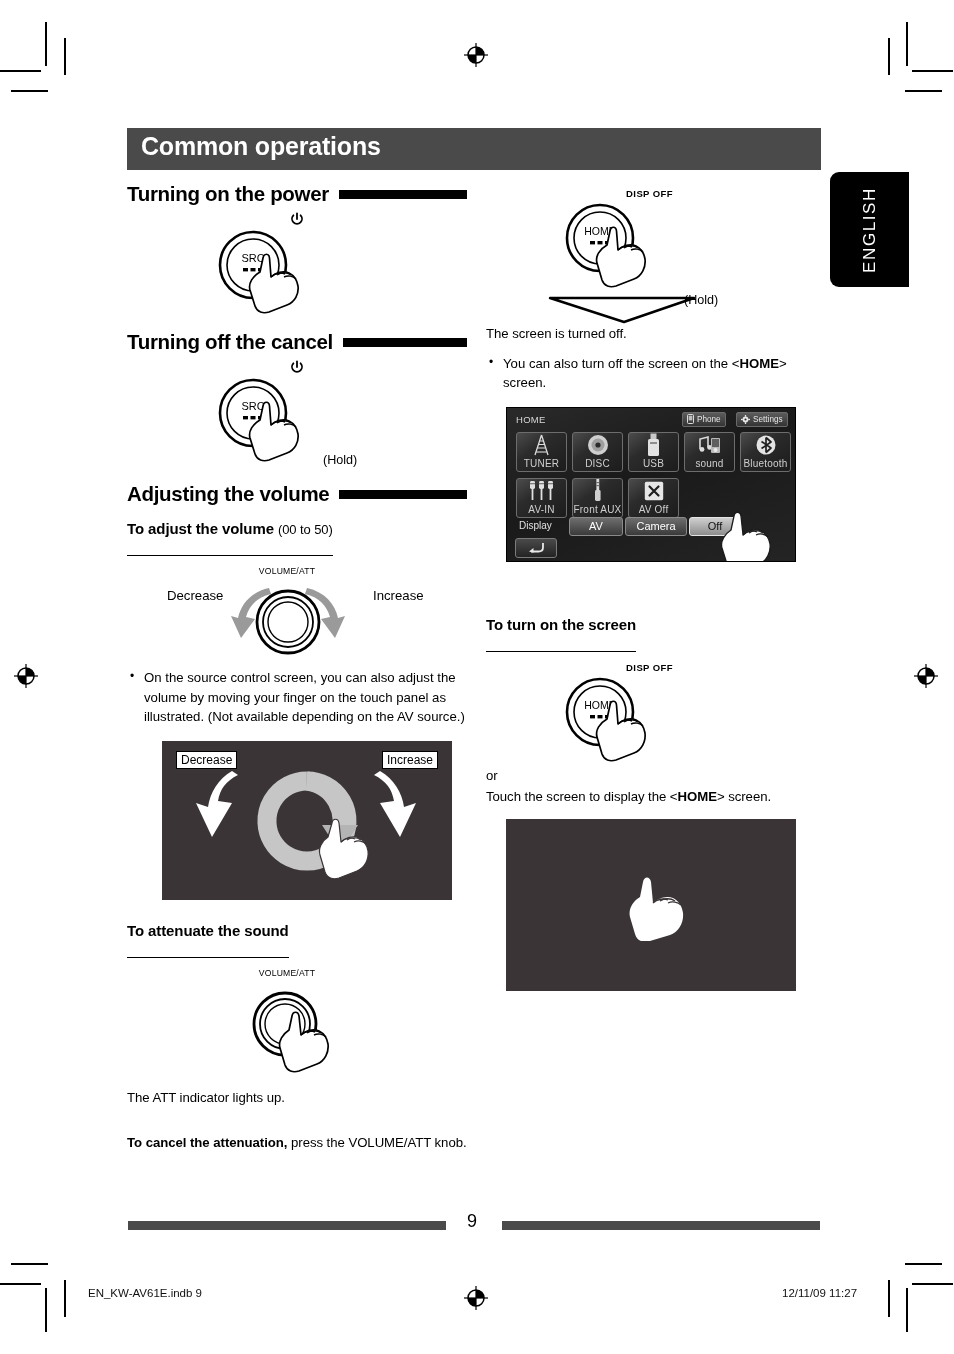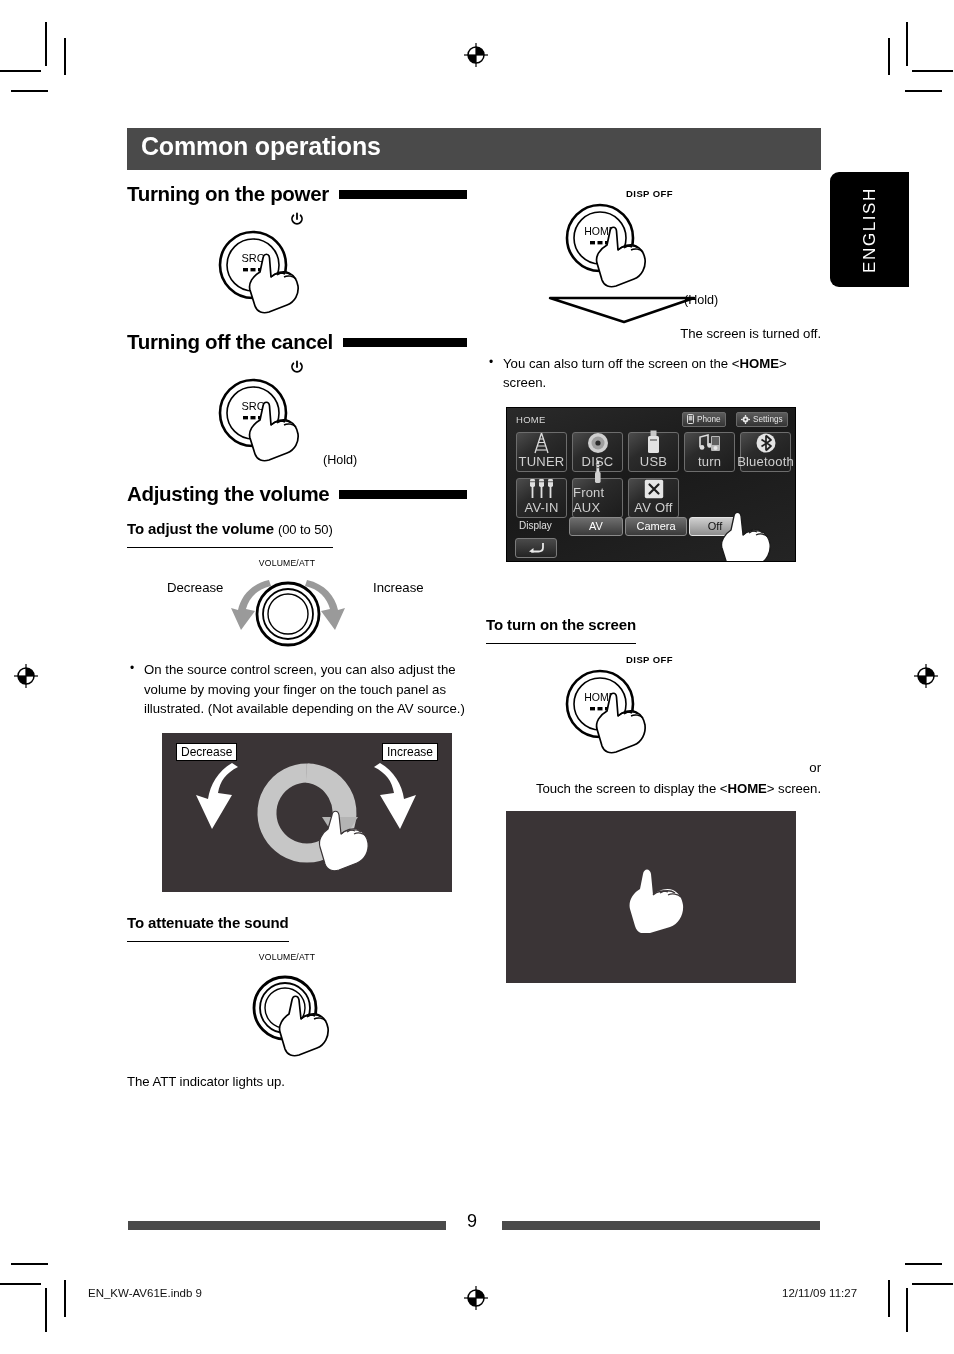--- a/index.html
+++ b/index.html
@@ -43,30 +43,30 @@
 
   
   .h1{
     position:relative;font-size:20.5px;font-weight:bold;
     letter-spacing:-0.3px;white-space:nowrap;
     display:flex;align-items:center;gap:10px;
   }
   .h1 .rule{flex:1 1 auto;height:9px;background:#000;min-width:40px;}
   .h2{
     font-size:15px;font-weight:bold;display:inline-block;
-    border-bottom:1.6px solid #000;padding-bottom:10px;
+    border-bottom:1.6px solid #000;padding-bottom:18px;
     letter-spacing:-0.1px;
   }
   .h2 .light{font-weight:normal;font-size:13px;}
 
   
   .p{font-size:13.2px;line-height:19.5px;letter-spacing:-0.05px;}
   .bullet{position:relative;padding-left:17px;font-size:13.2px;line-height:19.5px;}
   .bullet:before{content:"•";position:absolute;left:3px;top:-1px;font-size:12px;}
-  .center{text-align:right;}
+  .center{text-align:left;}
   b{font-weight:bold;}
 
   
   .btnart{position:relative;}
   .btnart .cap{
     position:absolute;font-size:9.5px;font-weight:bold;letter-spacing:0.4px;
     text-align:center;left:0;right:0;
   }
   .hold-lbl{position:absolute;font-size:12.6px;}
 
@@ -97,21 +97,21 @@
     background:linear-gradient(#5c5c5c,#343434);border:1px solid #6a6a6a;border-radius:2px;
     padding:0 4px;color:#e6e6e6;font-size:8.2px;
   }
   .tile{
     position:absolute;width:51px;height:40px;
     background:linear-gradient(145deg,#4c4c4c 0%,#2b2b2b 38%,#1c1c1c 100%);
     border:1px solid #6d6d6d;border-radius:3px;
     display:flex;flex-direction:column;align-items:center;justify-content:flex-end;
     padding-bottom:2px;box-sizing:border-box;
   }
-  .tile .tlabel{color:#cfcfcf;font-size:13px;letter-spacing:.2px;}
+  .tile .tlabel{color:#cfcfcf;font-size:10px;letter-spacing:.2px;}
   .tile .ticon{flex:1;display:flex;align-items:center;justify-content:center;}
   .bottombar{position:absolute;left:0;right:0;bottom:26px;height:18px;}
   .bb-label{position:absolute;left:12px;top:3px;color:#e0e0e0;font-size:10px;}
   .bb-btn{
     position:absolute;top:0;height:17px;min-width:46px;
     background:linear-gradient(#6e6e6e,#3a3a3a);border:1px solid #8a8a8a;border-radius:3px;
     color:#fff;font-size:11px;display:flex;align-items:center;justify-content:center;
   }
   .bb-btn.active{background:linear-gradient(#cfcfcf,#8d8d8d);color:#111;border-color:#e4e4e4;}
   .backbtn{
@@ -305,20 +305,23 @@
         <circle cx="78" cy="46" r="20" fill="#fff" stroke="#000" stroke-width="1.4"></circle>
         <path d="M82 52 L85 38 C86 33 91 33 92 38 L94 57 C98 53 106 50 112 53 C118 56 120 60 121 66 C122 74 118 83 110 86 L92 93 C86 95 80 93 78 87 L73 70 C71 63 76 56 82 52 Z" fill="#fff" stroke="#000" stroke-width="1.7" stroke-linejoin="round"></path>
         <path d="M94 57 C98 53 104 52 108 54" fill="none" stroke="#000" stroke-width="1.4"></path>
         <path d="M100 55 C104 52 110 52 114 55" fill="none" stroke="#000" stroke-width="1.4"></path>
         <path d="M107 57 C111 55 116 56 119 59" fill="none" stroke="#000" stroke-width="1.4"></path>
       </svg>
     </div>
 
     <div class="p" style="margin-top:4px;">The ATT indicator lights up.</div>
 
+    <div class="p" style="margin-top:26px;">
+      <b>To cancel the attenuation,</b><span> press the VOLUME/ATT knob.</span>
+    </div>
   </div>
 
   <div class="col-right">
 
 
     <div class="btnart" style="height:150px;margin-top:6px;">
       <div class="cap" style="top:0;left:-8px;">DISP OFF</div>
       <svg width="230" height="136" viewBox="0 0 230 136" style="position:absolute;left:46px;top:14px;">
         <circle cx="68" cy="36" r="33" fill="#fff" stroke="#000" stroke-width="2.6"></circle>
         <circle cx="68" cy="36" r="26" fill="#fff" stroke="#000" stroke-width="1.6"></circle>
@@ -399,21 +402,21 @@
         <span class="ticon">
           <svg width="24" height="22" viewBox="0 0 24 22">
             <path d="M2 15 L2 5 L10 3 L10 13" fill="none" stroke="#dcdcdc" stroke-width="1.6"></path>
             <circle cx="4" cy="15.4" r="2.4" fill="#dcdcdc"></circle>
             <circle cx="11.6" cy="13.4" r="2.4" fill="#dcdcdc"></circle>
             <rect x="13" y="4" width="9" height="15" rx="1" fill="#b9b9b9"></rect>
             <rect x="14" y="5" width="7" height="8" fill="#5f5f5f"></rect>
             <circle cx="17.5" cy="16" r="2" fill="#e8e8e8"></circle>
           </svg>
         </span>
-        <span class="tlabel">turn</span>
+        <span class="tlabel">sound</span>
       </div>
       <div class="tile" style="left:233px;top:24px;">
         <span class="ticon">
           <svg width="22" height="22" viewBox="0 0 22 22">
             <circle cx="11" cy="11" r="9.5" fill="#e4e4e4"></circle>
             <path d="M11 3.5 L11 18.5 M11 3.5 L16 8 L6.5 14.5 M11 18.5 L16 14 L6.5 7.5" fill="none" stroke="#1f1f1f" stroke-width="1.7" stroke-linejoin="round"></path>
           </svg>
         </span>
         <span class="tlabel">Bluetooth</span>
       </div>

